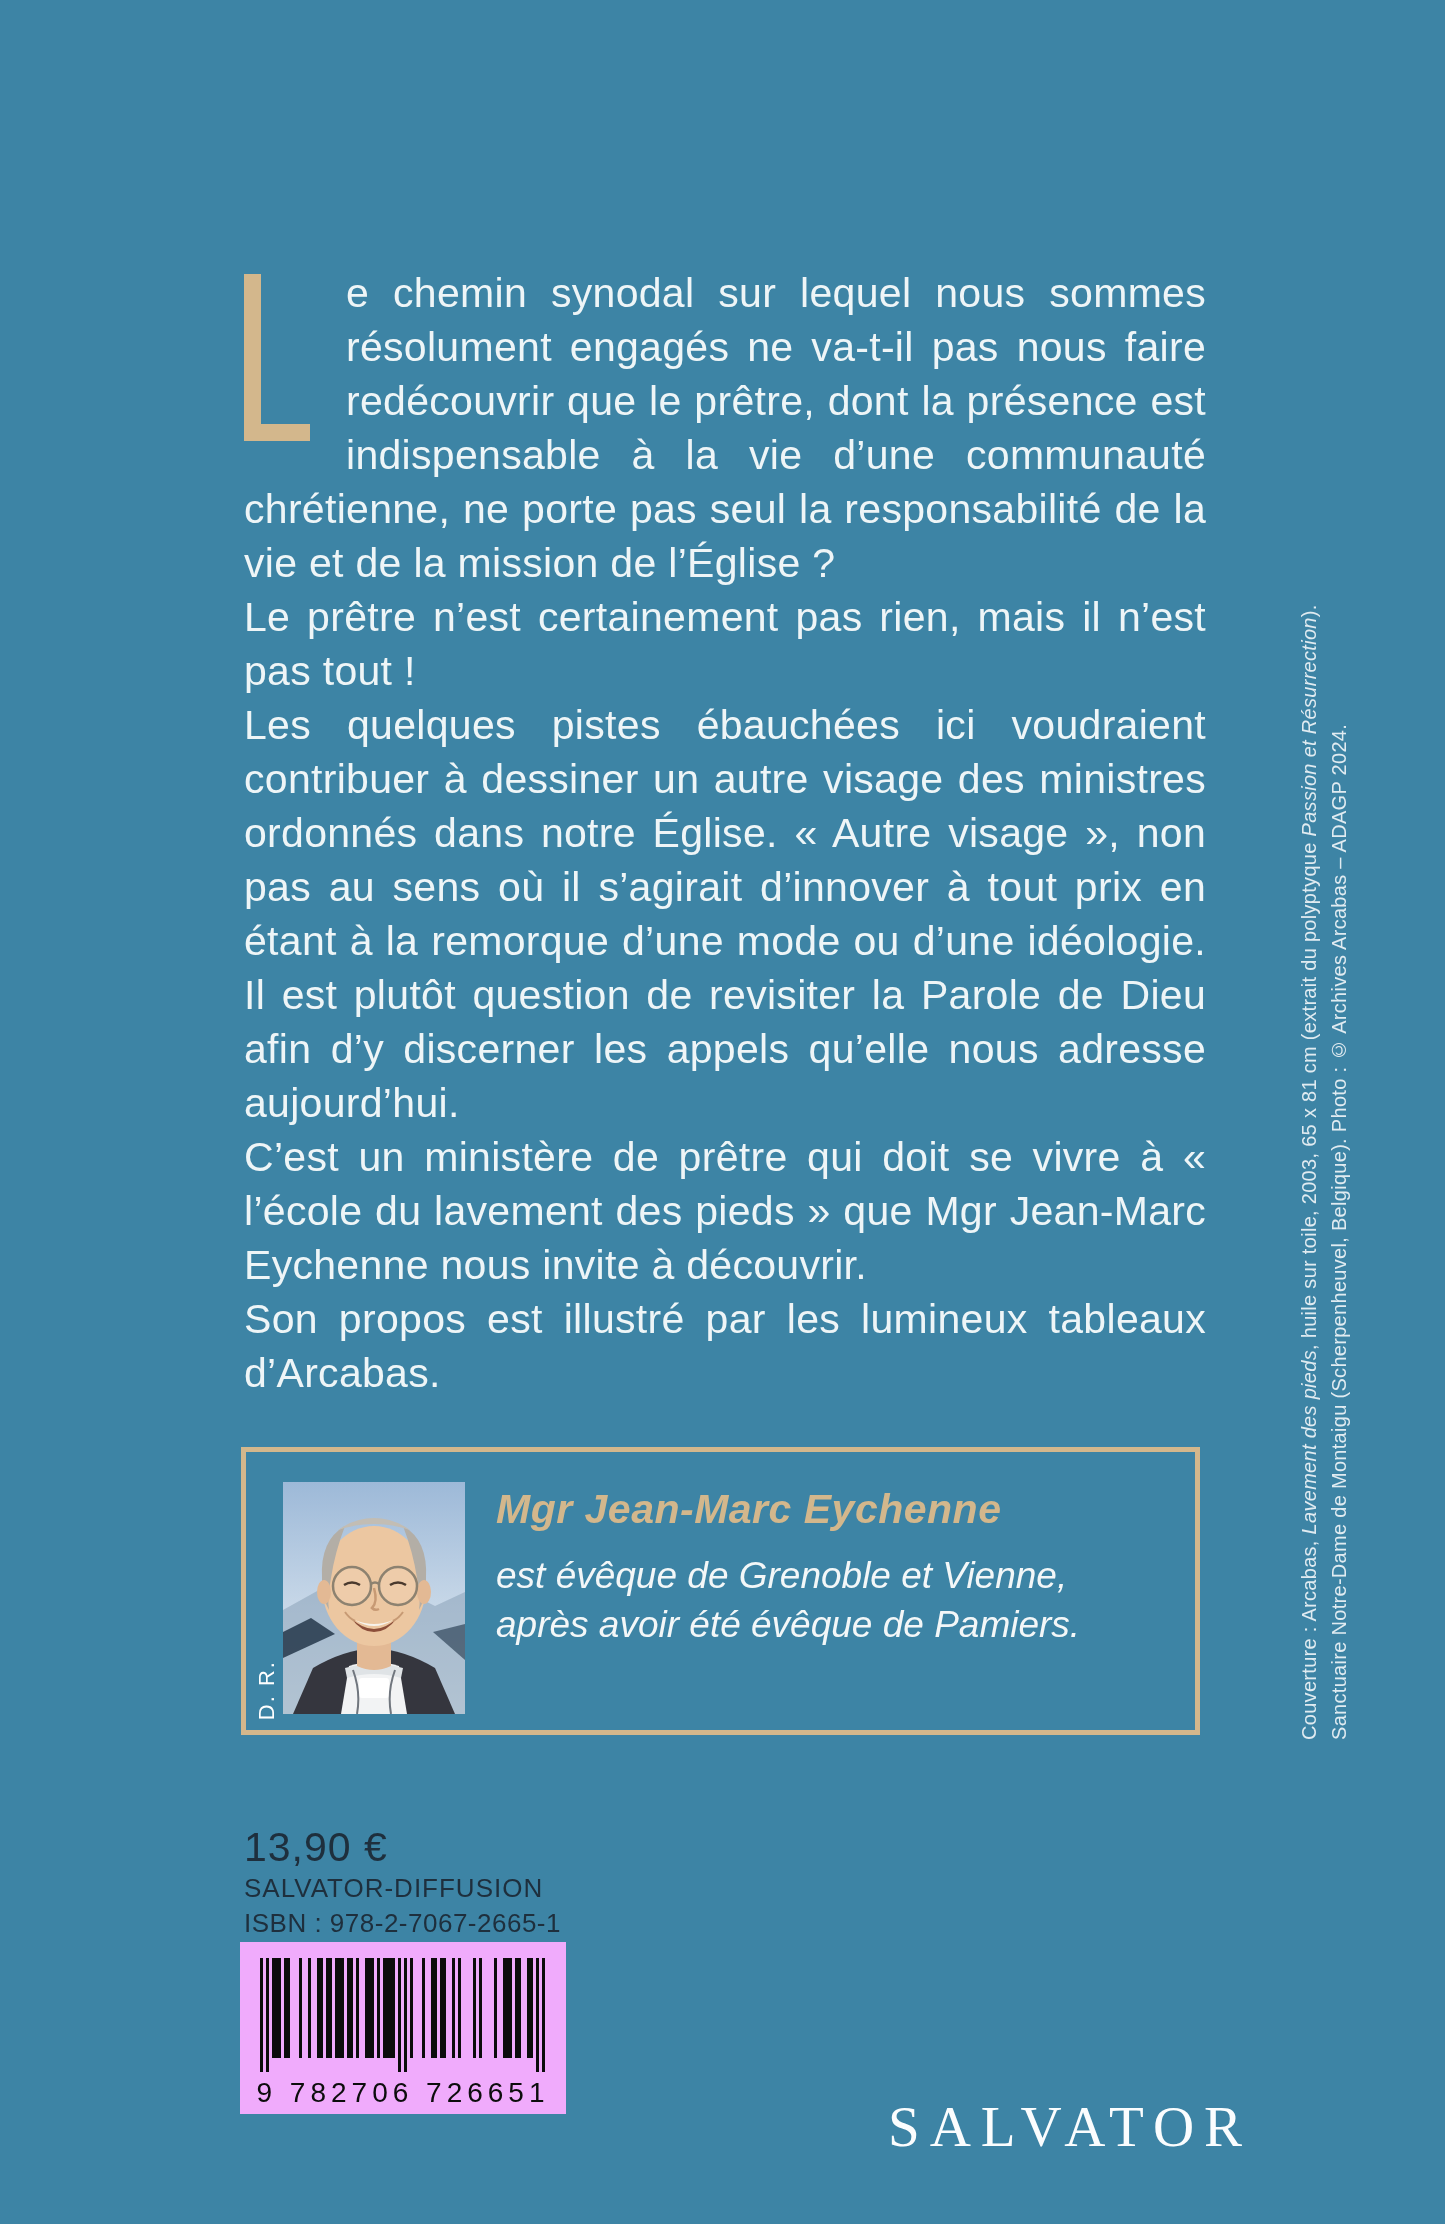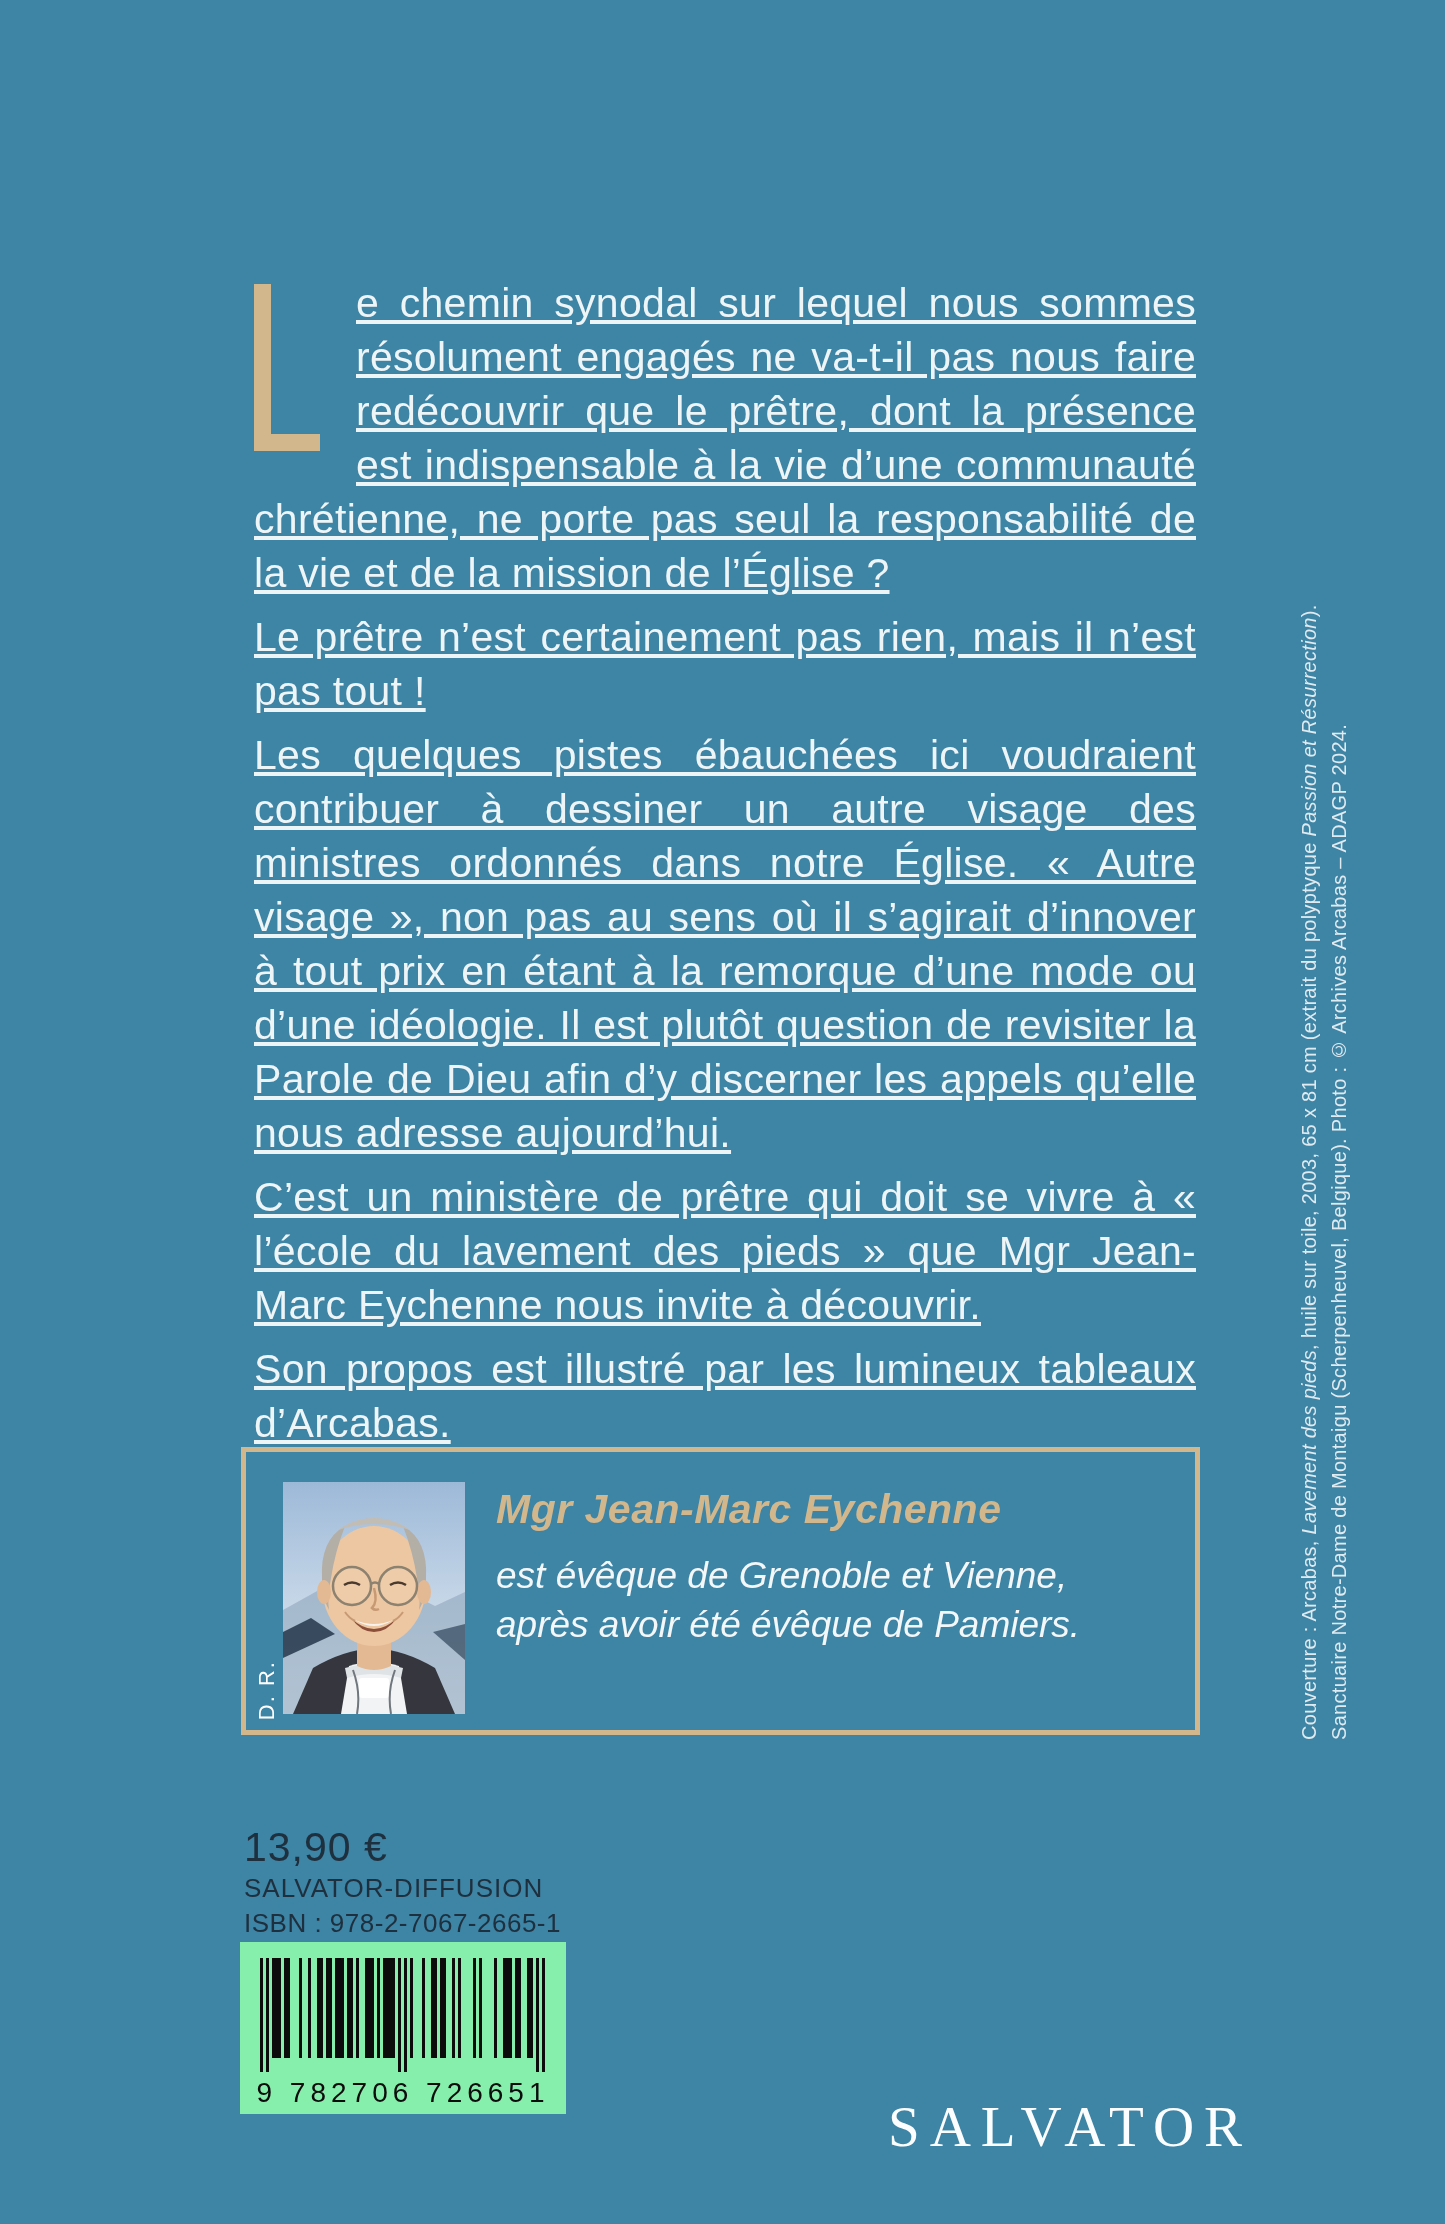--- a/index.html
+++ b/index.html
@@ -7,21 +7,21 @@
     position:relative;width:1445px;height:2224px;overflow:hidden;
     background:#3d84a5;
     font-family:"Liberation Sans",sans-serif;
   }
   
   .blurb{
     position:absolute;left:244px;top:266px;width:962px;
     color:#eef5f7;font-size:41px;line-height:54px;
     text-align:justify;letter-spacing:.3px;font-weight:400;
   }
-  .blurb p{margin:10px;text-decoration:underline;}
+  .blurb p{margin:0;}
   .dropcap{
     float:left;width:49px;height:150px;
     border-left:17px solid #d3b78c;border-bottom:17px solid #d3b78c;
     margin:8px 36px 2px 0;
   }
   .dropcap span{font-size:0;color:transparent;}
   
   .author-box{
     position:absolute;left:241px;top:1447px;width:959px;height:288px;
     border:5px solid #d3b78c;box-sizing:border-box;
@@ -46,21 +46,21 @@
     font-size:37px;line-height:49px;margin:0;
   }
   
   .pricing{position:absolute;left:244px;top:1824px;color:#1e2f3d;}
   .price{font-size:41px;line-height:46px;letter-spacing:1px;}
   .distributor{font-size:26px;line-height:36px;letter-spacing:1px;}
   .isbn{font-size:26px;line-height:34px;letter-spacing:.5px;text-align:center;}
   
   .barcode-box{
     position:absolute;left:240px;top:1942px;width:326px;height:172px;
-    background:#86efac;
+    background:#f0abfc;
   }
   .barcode-bars{position:absolute;left:20px;top:16px;}
   .barcode-digits{
     position:absolute;left:0;bottom:5px;width:100%;text-align:center;
     color:#0c0c0c;font-size:28px;letter-spacing:5px;
     font-family:"Liberation Sans",sans-serif;
   }
   
   .publisher-logo{
     position:absolute;left:888px;top:2052px;

